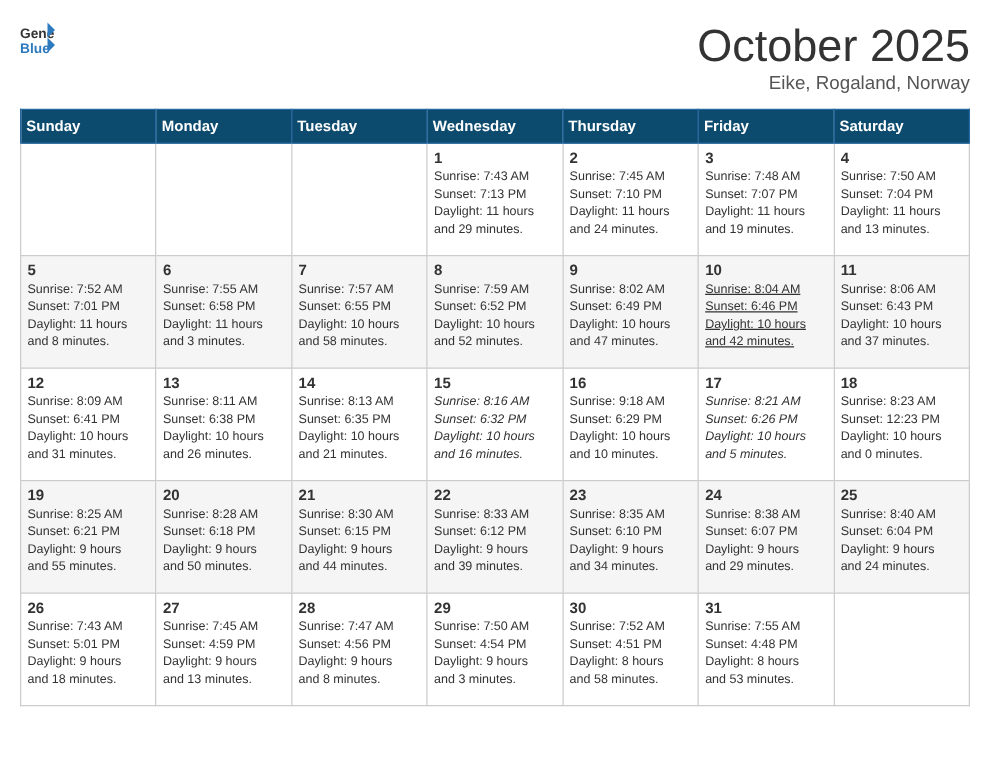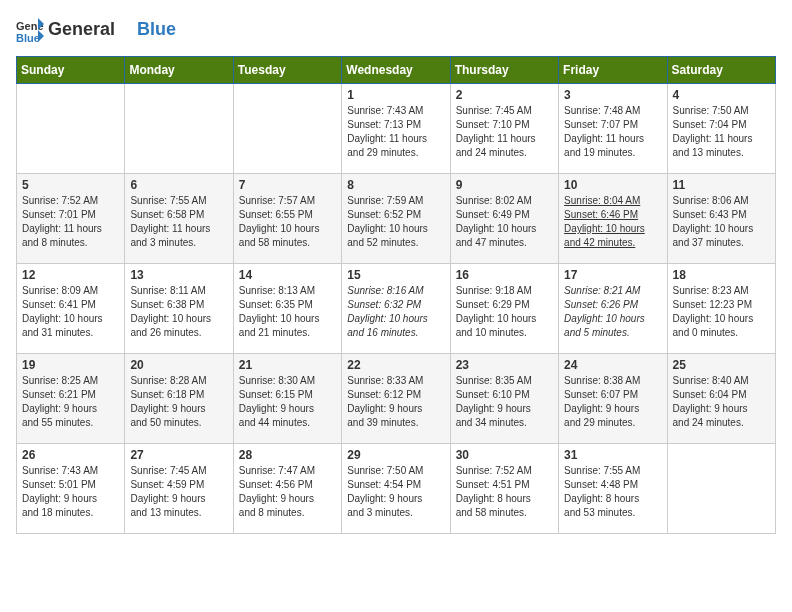--- a/index.html
+++ b/index.html
@@ -36,21 +36,21 @@
     .location-title {
       font-size: 15px;
       color: #555;
     }
     table {
       width: 100%;
       border-collapse: collapse;
       table-layout: fixed;
     }
     thead th {
-      background-color: #4d7c0f;
+      background-color: #0c4a6e;
       color: #fff;
       font-size: 12px;
       font-weight: bold;
       padding: 6px 4px;
       text-align: left;
       border: 1px solid #2567a0;
     }
     tbody td {
       border: 1px solid #ccc;
       vertical-align: top;
@@ -81,29 +81,24 @@
 </head>
 <body>
 
 <div class="header">
   <div class="logo">
     <svg class="logo-icon" viewBox="0 0 28 28" xmlns="http://www.w3.org/2000/svg">
       <text x="0" y="14" font-size="11" font-weight="bold" fill="#333">General</text>
       <text x="0" y="26" font-size="11" font-weight="bold" fill="#2e7abf">Blue</text>
       <polygon points="22,2 28,8 22,14 28,20 22,26" fill="#2e7abf"></polygon>
     </svg>
-    <div>
-      <div>
-        <span style="font-size:18px;font-weight:bold;color:#333;">General</span><svg width="20" height="20" viewBox="0 0 20 20" style="vertical-align:middle;margin:0 1px;">
-            <polygon points="10,2 18,10 10,18 18,10" fill="#2e7abf"></polygon>
-          </svg><span style="font-size:18px;font-weight:bold;color:#2e7abf;">Blue</span>
-      </div>
-    </div>
   </div>
   <div class="title-block">
+    <div class="month-title">October 2025</div>
+    <div class="location-title">Eike, Rogaland, Norway</div>
   </div>
 </div>
 
 <table>
   <thead>
     <tr id="header-row">
     <th>Sunday</th>
         <th>Monday</th>
         <th>Tuesday</th>
         <th>Wednesday</th>

